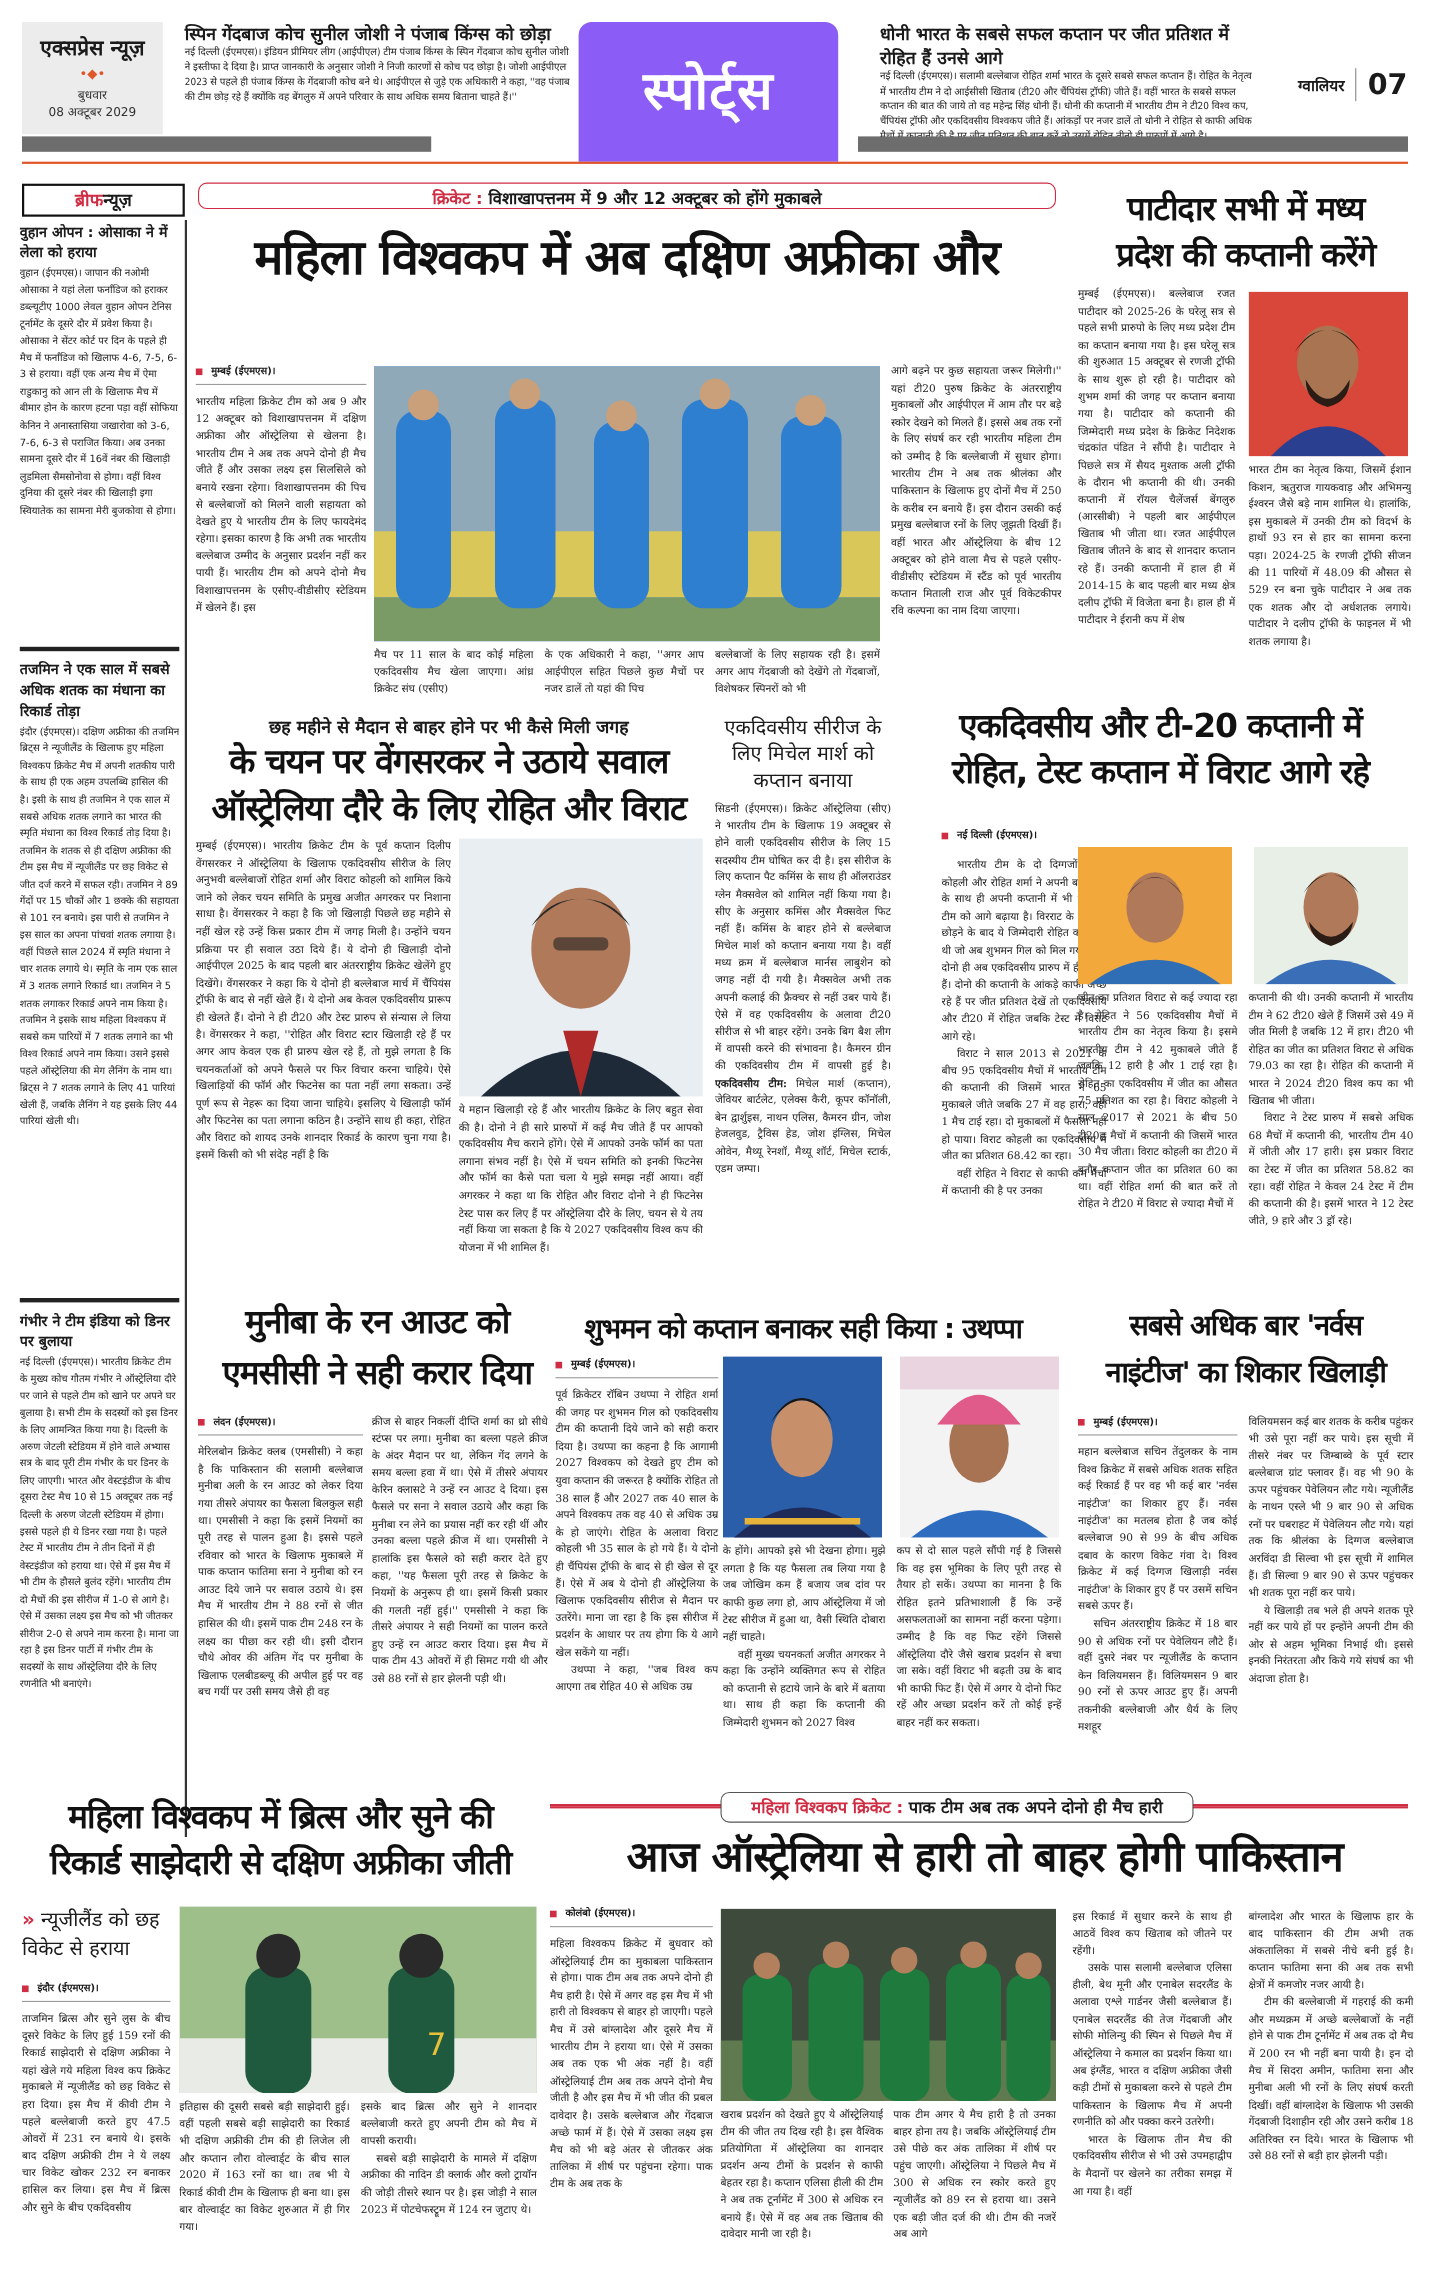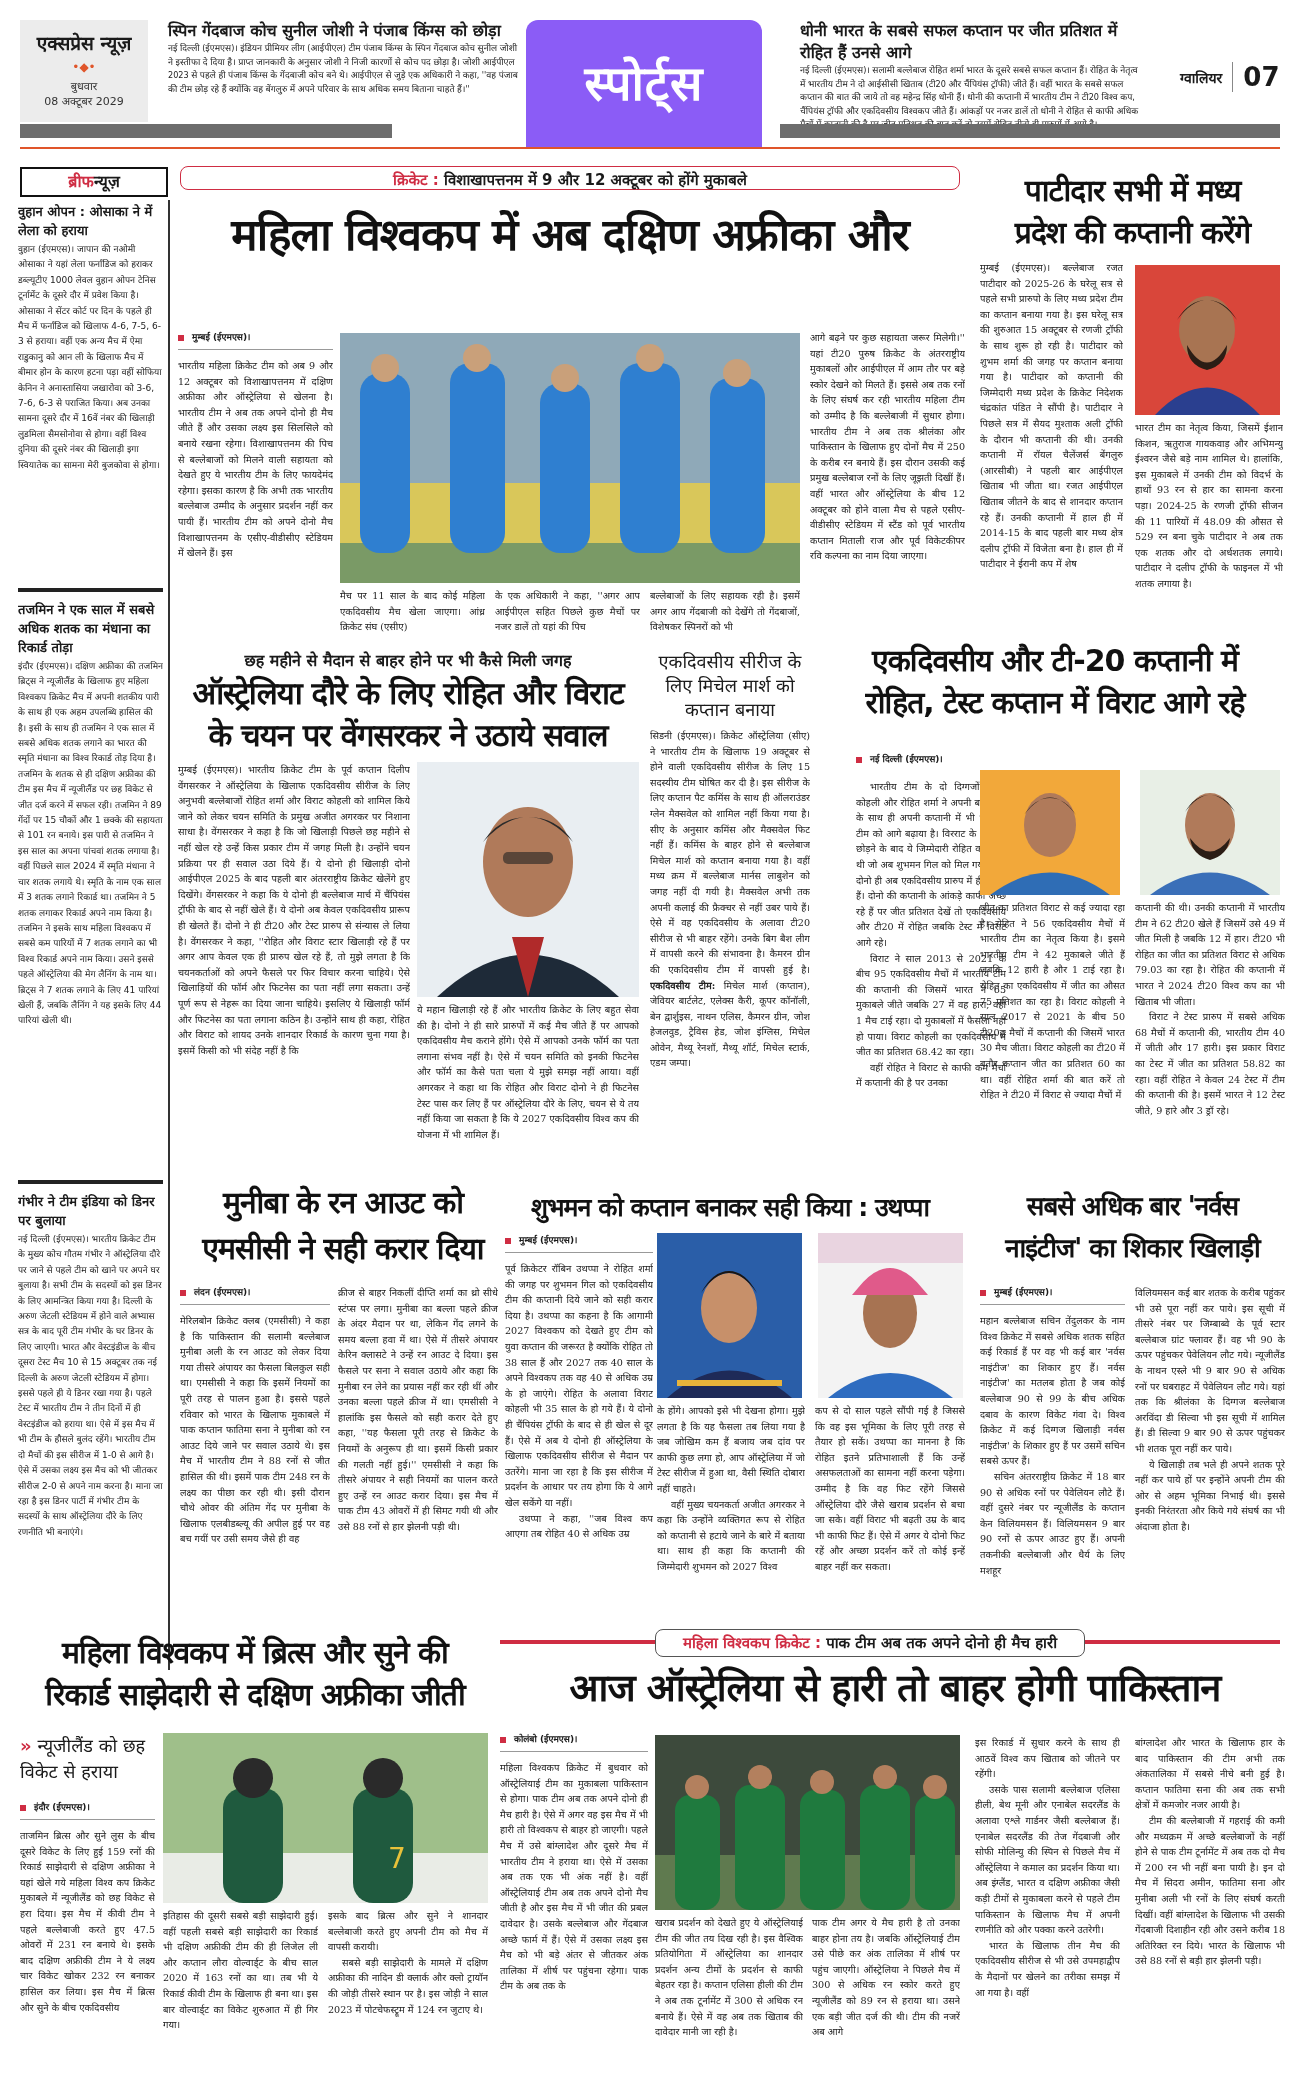--- a/index.html
+++ b/index.html
@@ -134,22 +134,22 @@
       <path d="M20 150 Q72 95 125 150Z" fill="#2a3f8f"></path>
       <ellipse cx="72" cy="65" rx="28" ry="34" fill="#a87452"></ellipse>
       <path d="M42 55 Q72 15 102 55 Q90 35 72 35 Q54 35 42 55Z" fill="#2b1d15"></path>
       <path d="M52 80 Q72 115 92 80 Q92 100 72 105 Q52 100 52 80Z" fill="#2b1d15"></path>
     </svg>
 </div>
 <div class="abs body-text" style="left:1135px;top:420px;width:148px;height:215px;overflow:hidden">भारत टीम का नेतृत्व किया, जिसमें ईशान किशन, ऋतुराज गायकवाड़ और अभिमन्यु ईश्वरन जैसे बड़े नाम शामिल थे। हालांकि, इस मुकाबले में उनकी टीम को विदर्भ के हाथों 93 रन से हार का सामना करना पड़ा। 2024-25 के रणजी ट्रॉफी सीजन की 11 पारियों में 48.09 की औसत से 529 रन बना चुके पाटीदार ने अब तक एक शतक और दो अर्धशतक लगाये। पाटीदार ने दलीप ट्रॉफी के फाइनल में भी शतक लगाया है।</div>
 
 <div class="abs" style="left:178px;top:650px;width:460px;text-align:center">
   <div style="font-size:16px;font-weight:600;line-height:22px">छह महीने से मैदान से बाहर होने पर भी कैसे मिली जगह</div>
+  <div class="head-bold" style="font-size:31px;line-height:42px">के चयन पर वेंगसरकर ने उठाये सवाल</div>
   <div class="head-bold" style="font-size:31px;line-height:42px">ऑस्ट्रेलिया दौरे के लिए रोहित और विराट</div>
-  <div class="head-bold" style="font-size:31px;line-height:42px">के चयन पर वेंगसरकर ने उठाये सवाल</div>
 </div>
 <div class="abs body-text" style="left:178px;top:762px;width:232px;height:390px;overflow:hidden">मुम्बई (ईएमएस)। भारतीय क्रिकेट टीम के पूर्व कप्तान दिलीप वेंगसरकर ने ऑस्ट्रेलिया के खिलाफ एकदिवसीय सीरीज के लिए अनुभवी बल्लेबाजों रोहित शर्मा और विराट कोहली को शामिल किये जाने को लेकर चयन समिति के प्रमुख अजीत अगरकर पर निशाना साधा है। वेंगसरकर ने कहा है कि जो खिलाड़ी पिछले छह महीने से नहीं खेल रहे उन्हें किस प्रकार टीम में जगह मिली है। उन्होंने चयन प्रक्रिया पर ही सवाल उठा दिये हैं। ये दोनो ही खिलाड़ी दोनो आईपीएल 2025 के बाद पहली बार अंतरराष्ट्रीय क्रिकेट खेलेंगे हुए दिखेंगे। वेंगसरकर ने कहा कि ये दोनो ही बल्लेबाज मार्च में चैंपियंस ट्रॉफी के बाद से नहीं खेले हैं। ये दोनो अब केवल एकदिवसीय प्रारूप ही खेलते हैं। दोनो ने ही टी20 और टेस्ट प्रारुप से संन्यास ले लिया है। वेंगसरकर ने कहा, ''रोहित और विराट स्टार खिलाड़ी रहे हैं पर अगर आप केवल एक ही प्रारुप खेल रहे हैं, तो मुझे लगता है कि चयनकर्ताओं को अपने फैसले पर फिर विचार करना चाहिये। ऐसे खिलाड़ियों की फॉर्म और फिटनेस का पता नहीं लगा सकता। उन्हें पूर्ण रूप से नेहरू का दिया जाना चाहिये। इसलिए ये खिलाड़ी फॉर्म और फिटनेस का पता लगाना कठिन है। उन्होंने साथ ही कहा, रोहित और विराट को शायद उनके शानदार रिकार्ड के कारण चुना गया है। इसमें किसी को भी संदेह नहीं है कि</div>
 <div class="abs photo" style="left:417px;top:762px;width:222px;height:235px">
   <svg viewBox="0 0 222 235" preserveAspectRatio="none">
       <rect width="222" height="235" fill="#e9eef2"></rect>
       <path d="M20 235 Q111 150 202 235Z" fill="#1e2a38"></path>
       <path d="M95 175 L111 235 L127 175Z" fill="#b02a2a"></path>
       <ellipse cx="111" cy="100" rx="45" ry="55" fill="#b07a5a"></ellipse>
       <path d="M66 80 Q111 30 156 80 Q140 55 111 55 Q82 55 66 80Z" fill="#2a2a2a"></path>
       <rect x="86" y="90" width="50" height="12" rx="5" fill="#222" opacity=".6"></rect>

